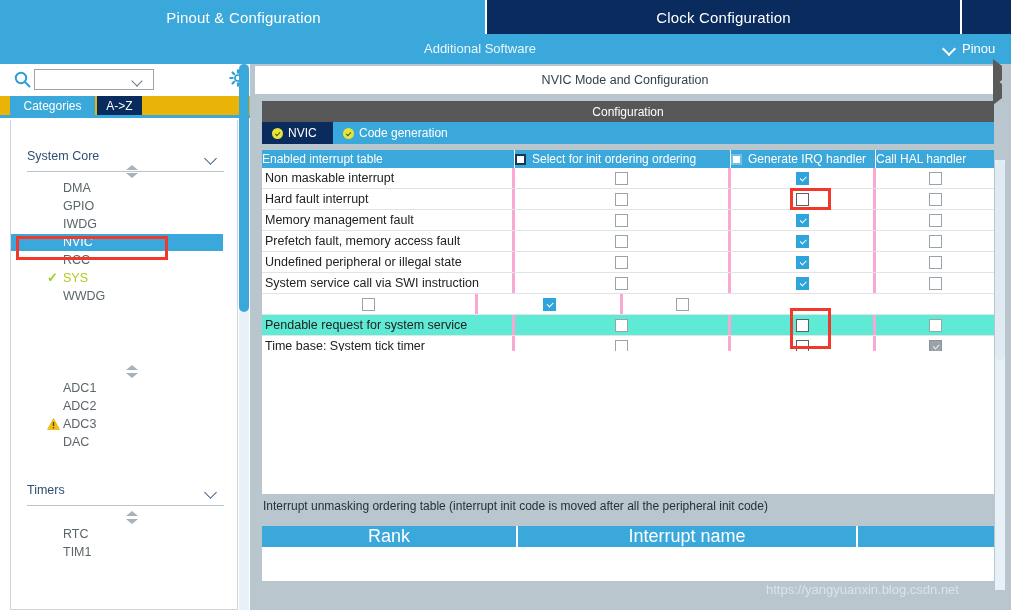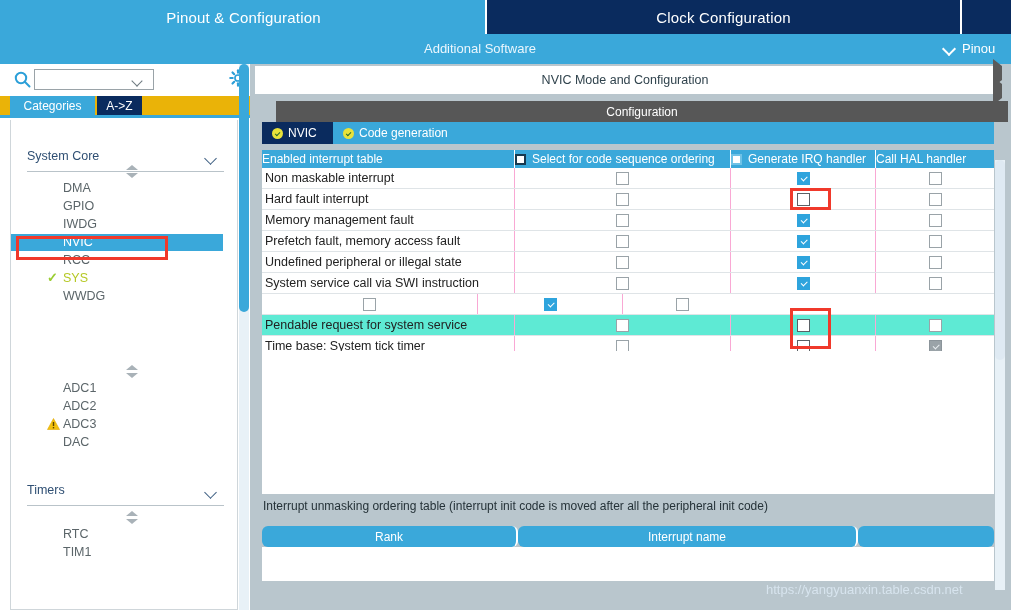--- a/index.html
+++ b/index.html
@@ -108,21 +108,21 @@
   .rightpanel{position:absolute;left:250px;top:64px;width:761px;height:546px;background:#b9c6cd;}
   .modehdr{
     position:absolute;left:255px;top:66px;width:740px;height:28px;background:#ffffff;
     display:flex;align-items:center;justify-content:center;font-size:12.5px;color:#30434d;
     border:1px solid #ffffff;box-sizing:border-box;
   }
   .arrowbox{position:absolute;left:993px;width:12px;height:14px;}
   .arrowbox .tri{width:0;height:0;border-top:7px solid transparent;border-bottom:7px solid transparent;border-left:9px solid #5a5a5a;}
 
   .cfghdr{
-    position:absolute;left:276px;top:101px;width:732px;height:21px;background:#575757;
+    position:absolute;left:262px;top:101px;width:732px;height:21px;background:#575757;
     display:flex;align-items:center;justify-content:center;color:#ffffff;font-size:12px;
   }
 
   .tabstrip{position:absolute;left:262px;top:122px;width:732px;height:22px;background:#3aa8da;}
   .ctab{
     position:absolute;top:0;height:22px;display:flex;align-items:center;gap:5px;
     padding:0 10px;box-sizing:border-box;font-size:12px;
   }
   .ctab-nvic{left:0;width:71px;background:#0a2b5e;color:#ffffff;}
   .ctab-cg{left:71px;width:143px;background:#3aa8da;color:#ffffff;}
@@ -144,21 +144,21 @@
   .th.c0{width:253px;}
   .th.c1{width:216px;}
   .th.c2{width:145px;}
   .th.c3{width:118px;border-right:none;}
   .hcb{width:11px;height:11px;box-sizing:border-box;background:#ffffff;flex:none;}
   .hcb.dark{border:2px solid #17394f;}
   .hcb.light{border:2px solid #6fc2e6;}
 
   .trow{display:flex;height:20px;background:#ffffff;border-bottom:1px solid #dfe4e7;}
   .trow.hl{background:#5eead4;}
-  .td{display:flex;align-items:center;box-sizing:border-box;border-right:1px solid #f9a8d4;}
+  .td{display:flex;align-items:center;box-sizing:border-box;border-right:3px solid #f9a8d4;}
   .td.c0{width:253px;padding-left:3px;font-size:12.5px;color:#222;}
   .td.c1{width:216px;justify-content:center;}
   .td.c2{width:145px;justify-content:center;}
   .td.c3{width:118px;justify-content:center;border-right:none;}
 
   .cb{width:13px;height:13px;box-sizing:border-box;position:relative;}
   .cb.off{background:#ffffff;border:1px solid #9aa3a8;}
   .cb.on{background:#2ea4dd;border:1px solid #2ea4dd;}
   .cb.on::after{
     content:"";position:absolute;left:3px;top:3px;width:5px;height:2.5px;
@@ -178,21 +178,21 @@
   .redbox{position:absolute;border:3px solid #f0392b;box-sizing:border-box;}
 
   
   .unmask-label{
     position:absolute;left:263px;top:499px;font-size:12px;color:#253238;white-space:nowrap;
   }
   .btbl{position:absolute;left:262px;top:526px;width:732px;}
   .bthead{display:flex;height:21px;}
   .bth{
     display:flex;align-items:center;justify-content:center;background:#3aa8da;color:#ffffff;
-    font-size:12px;box-sizing:border-box;border-right:2px solid #ffffff;border-radius:6px;
+    font-size:18px;box-sizing:border-box;border-right:2px solid #ffffff;
   }
   .bth.b0{width:256px;}
   .bth.b1{width:340px;}
   .bth.b2{width:136px;border-right:none;}
   .bbody{height:34px;background:#ffffff;}
 
   .rscroll-track{position:absolute;left:995px;top:160px;width:10px;height:430px;background:#e8f1f7;}
   .rscroll-thumb{position:absolute;left:995px;top:160px;width:10px;height:200px;background:#dfeaf3;border-radius:5px;}
 
   .watermark{
@@ -363,21 +363,21 @@
     </div>
   </div>
 
   <div class="tbl">
     <div class="thead">
       <div class="th c0">
         <span>Enabled interrupt table</span>
       </div>
       <div class="th c1">
         <span class="hcb dark"></span>
-        <span>Select for code sequence ordering</span>
+        <span>Select for init ordering ordering</span>
       </div>
       <div class="th c2">
         <span class="hcb light"></span>
         <span>Generate IRQ handler</span>
       </div>
       <div class="th c3">
         <span>Call HAL handler</span>
       </div>
     </div>
 
@@ -506,15 +506,15 @@
         <span>Interrupt name</span>
       </div>
       <div class="bth b2"></div>
     </div>
     <div class="bbody"></div>
   </div>
 
   <div class="rscroll-track"></div>
   <div class="rscroll-thumb"></div>
 
-  <div class="watermark">https://yangyuanxin.table.csdn.net</div>
+  <div class="watermark">https://yangyuanxin.blog.csdn.net</div>
 
 </div>
 
 </body></html>

